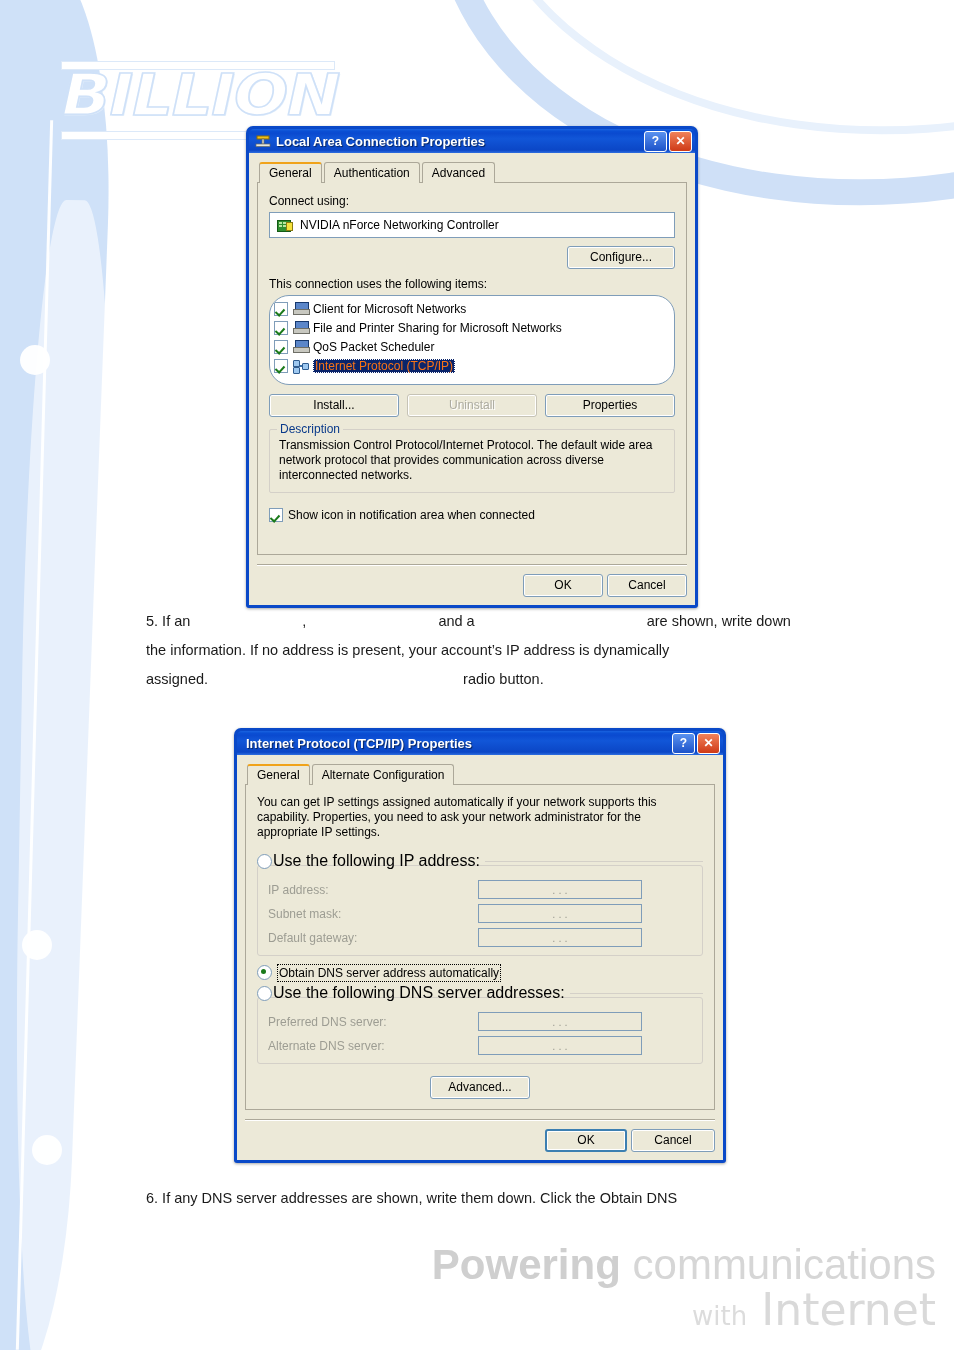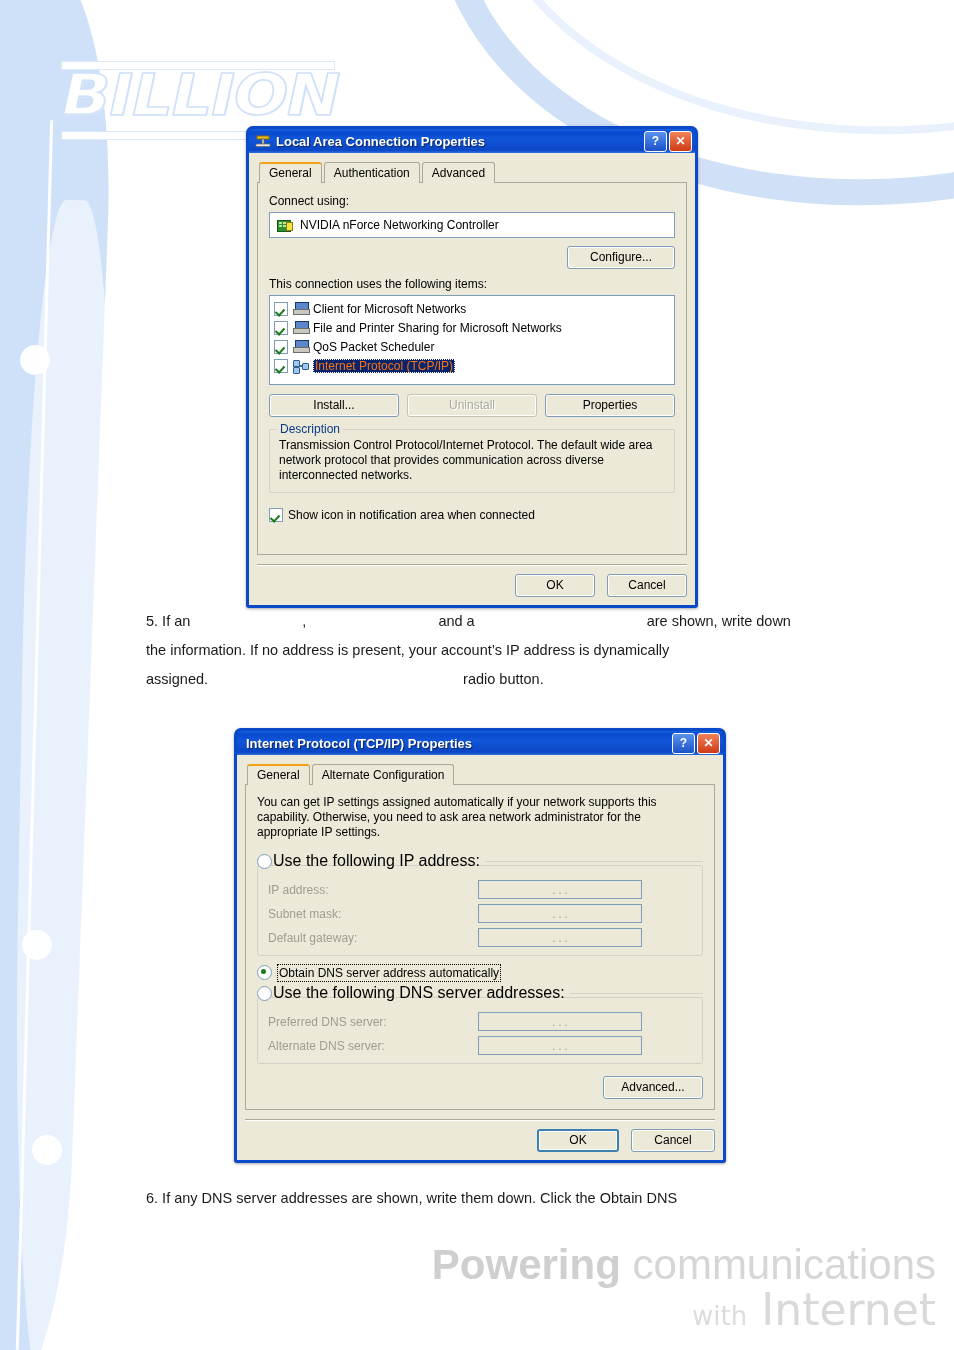--- a/index.html
+++ b/index.html
@@ -156,21 +156,21 @@
     border:1px solid #d4d0c8;border-top-color:#d4d0c8;
     border-radius:2px;padding:8px 9px 9px;margin-top:4px;position:relative;
   }
   .group > .gl{
     position:absolute;top:-8px;left:7px;background:#ece9d8;padding:0 3px;
     font-size:12px;color:#0a3a8a;
   }
   .desc{font-size:12px;line-height:15px;color:#000;}
 
   .sep{height:1px;background:#fff;border-top:1px solid #aca899;margin:9px 0 8px;}
-  .btnrow{display:flex;justify-content:flex-end;gap:12px;}
+  .btnrow{display:flex;justify-content:flex-end;gap:4px;}
 
   
   .radio{
     width:13px;height:13px;border-radius:50%;background:#fff;border:1px solid #7f9db9;
     display:inline-block;position:relative;flex:0 0 auto;
   }
   .radio.on::after{
     content:"";position:absolute;left:3px;top:3px;width:5px;height:5px;border-radius:50%;
     background:#1a7a1a;
   }
@@ -270,21 +270,21 @@
           <span>NVIDIA nForce Networking Controller</span>
         </div>
       </div>
 
       <div style="display:flex;justify-content:flex-end;margin-top:8px;">
         <button class="btn" style="min-width:108px;margin-left:44px;">Configure...</button>
       </div>
 
       <div class="lbl" style="margin-top:7px;">This connection uses the following items:</div>
 
-      <div class="items" style="margin-top:3px;">
+      <div class="items" style="margin-top:3px;border-radius:20px;">
         <div class="item">
           <span class="cb chk"></span>
           <span class="pcicon">
               <span class="mon"></span>
               <span class="base"></span>
             </span>
           <span class="txt">Client for Microsoft Networks</span>
         </div>
         <div class="item">
           <span class="cb chk"></span>
@@ -363,21 +363,21 @@
 
   <div class="dlg-body">
 
     <div class="tabs">
       <div class="tab active">General</div>
       <div class="tab">Alternate Configuration</div>
     </div>
 
     <div class="tabpanel">
 
-      <div class="desc" style="margin-bottom:12px;">You can get IP settings assigned automatically if your network supports this capability. Otherwise, you need to ask area network administrator for the appropriate IP settings.</div>
+      <div class="desc" style="margin-bottom:12px;">You can get IP settings assigned automatically if your network supports this capability. Properties, you need to ask your network administrator for the appropriate IP settings.</div>
 
 
       <div class="grouplegend">
         <span class="radio"></span>
         <span class="rlabel">Use the following IP address:</span>
         <span class="legline"></span>
       </div>
 
       <div class="fieldgroup" style="padding-top:14px;">
         <div class="frow">
@@ -409,21 +409,21 @@
         <div class="frow">
           <span class="fl">Preferred DNS server:</span>
           <span class="ipbox">.    .    .</span>
         </div>
         <div class="frow" style="margin-bottom:0;">
           <span class="fl">Alternate DNS server:</span>
           <span class="ipbox">.    .    .</span>
         </div>
       </div>
 
-      <div style="display:flex;justify-content:flex-end;margin-top:12px;">
+      <div style="display:flex;justify-content:center;margin-top:12px;">
         <button class="btn" style="min-width:100px;">Advanced...</button>
       </div>
     </div>
 
     <div class="sep"></div>
 
     <div class="btnrow">
       <button class="btn default" style="min-width:82px;">OK</button>
       <button class="btn" style="min-width:84px;">Cancel</button>
     </div>

